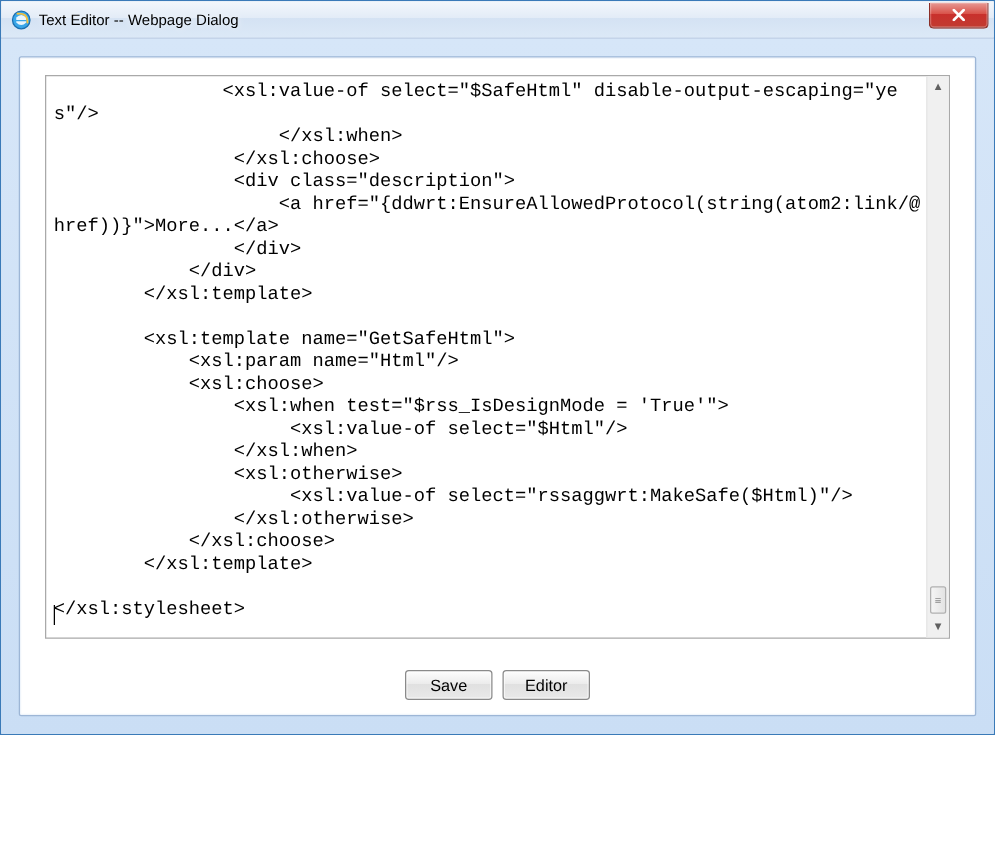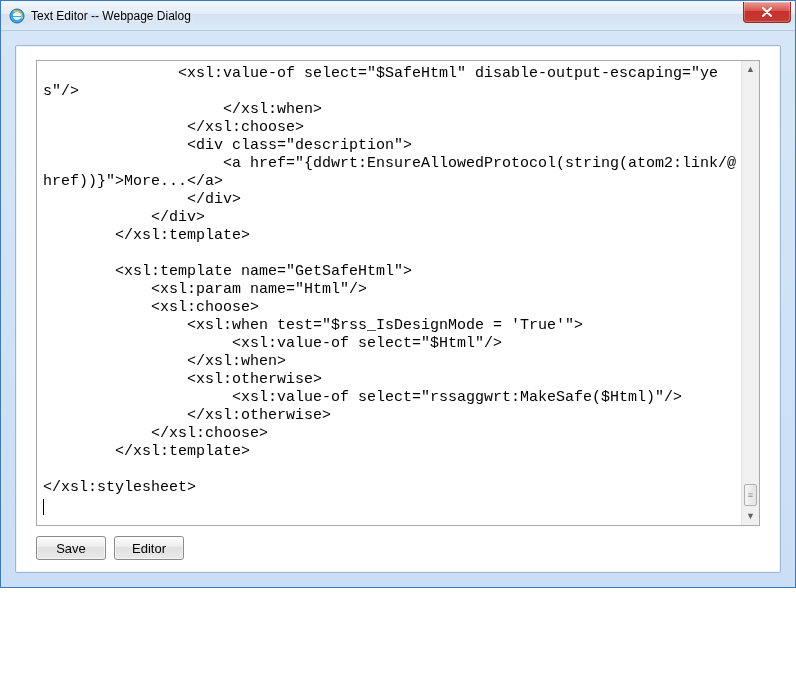--- a/index.html
+++ b/index.html
@@ -156,23 +156,23 @@
     justify-content: center;
   }
   .vscroll .thumb::after {
     content: "≡";
     color: #8a8a8a;
     font-size: 9px;
     line-height: 1;
   }
   .buttons {
     display: flex;
-    justify-content: flex-start;
+    justify-content: center;
     gap: 8px;
-    margin-top: 10px;
+    margin-top: 25px;
   }
   .btn {
     min-width: 70px;
     height: 24px;
     padding: 0 12px;
     background: linear-gradient(to bottom, #fdfdfd 0%, #ececec 45%, #e0e0e0 46%, #e9e9e9 100%);
     border: 1px solid #8a8a8a;
     border-radius: 3px;
     font-family: "Segoe UI", Tahoma, sans-serif;
     font-size: 13px;

